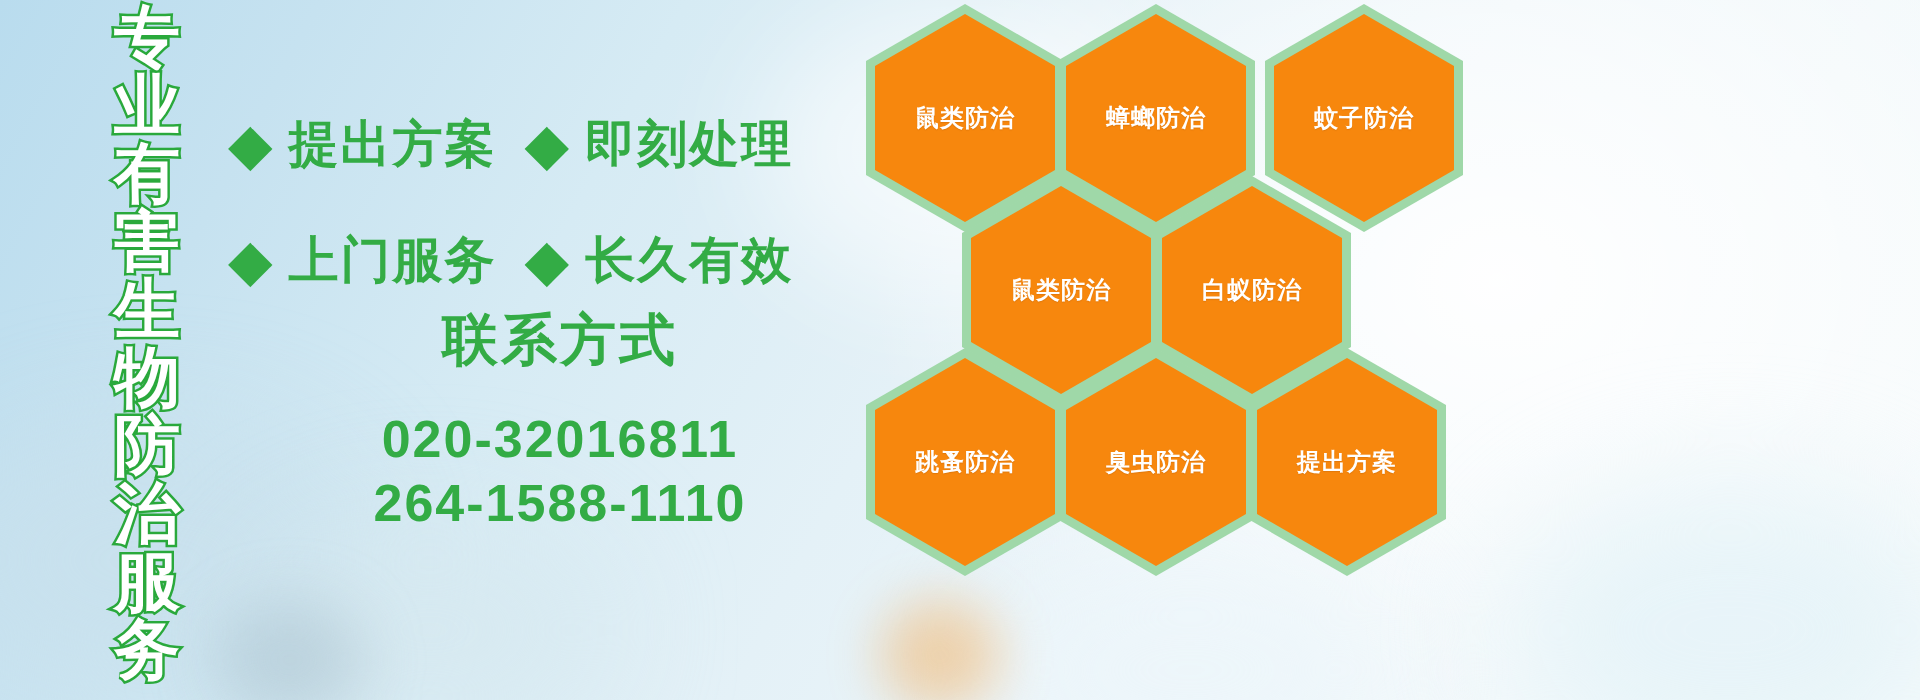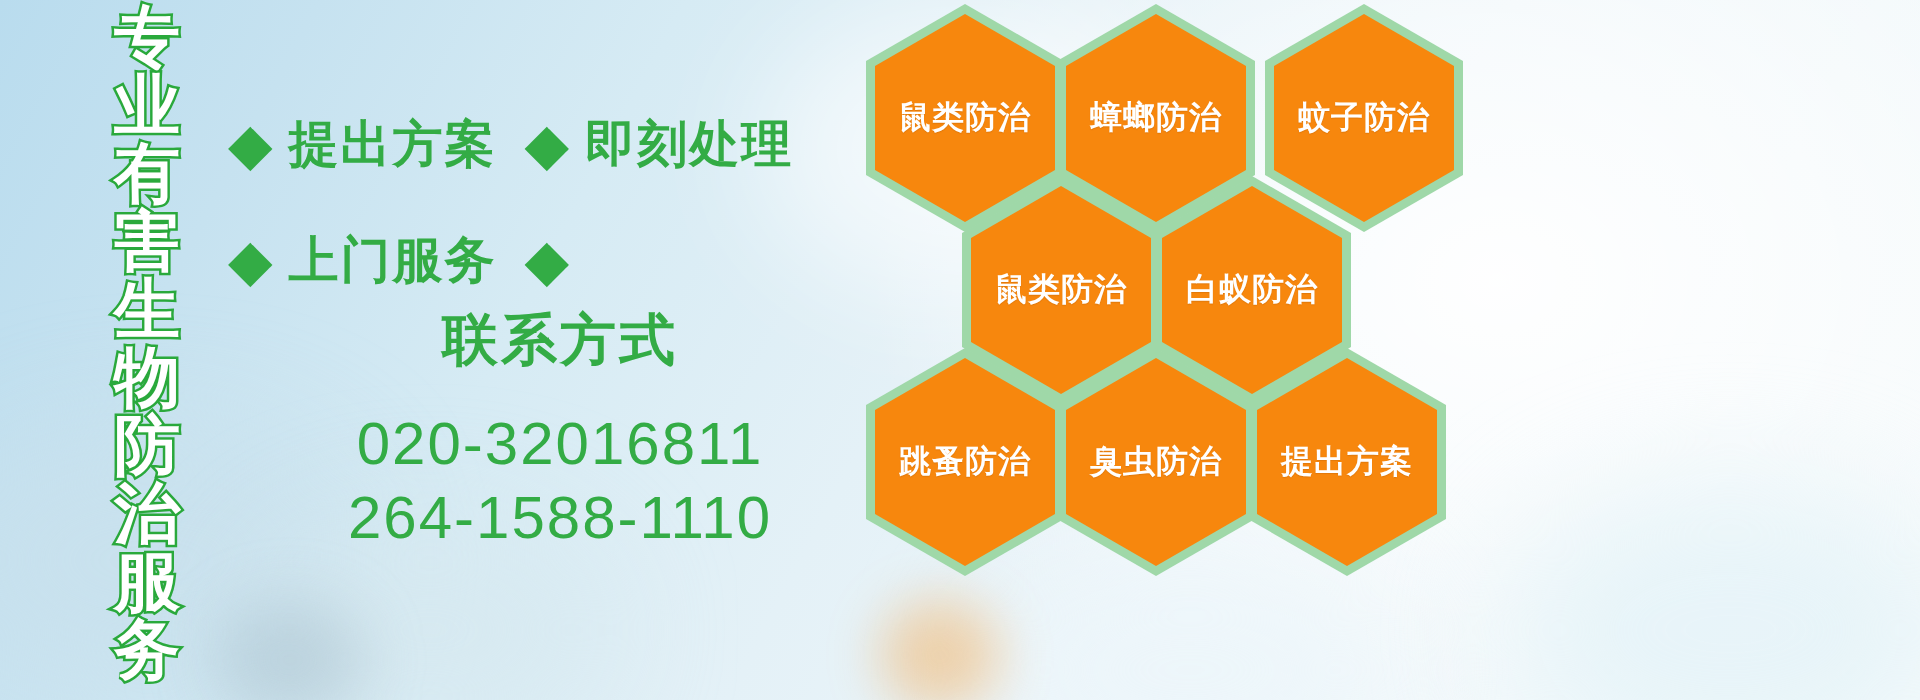--- a/index.html
+++ b/index.html
@@ -64,21 +64,21 @@
     position:absolute;left:310px;top:312px;width:500px;text-align:center;
     color:#33ac45;
   }
   #contact-title{
     font-family:"DejaVu Sans","Liberation Sans",sans-serif;
     font-weight:bold;font-size:56px;line-height:1;letter-spacing:3px;
     margin-bottom:39px;
   }
   .phone{
     font-family:"Liberation Sans","DejaVu Sans",sans-serif;
-    font-size:60px;line-height:1.24;letter-spacing:2px;font-weight:normal;
+    font-size:52px;line-height:1.24;letter-spacing:2px;font-weight:bold;
   }
 
   
   #honeycomb{position:absolute;left:862px;top:-6px;width:600px;height:560px;}
   .hex{
     position:absolute;width:198px;height:228px;
     display:flex;align-items:center;justify-content:center;
     clip-path:polygon(50% 0%,100% 25%,100% 75%,50% 100%,0% 75%,0% 25%);
     background:#9fd8a8;
     filter:drop-shadow(2px 3px 3px rgba(120,160,130,0.35));
@@ -86,21 +86,21 @@
   .hex-inner{
     position:absolute;left:9px;top:10px;width:180px;height:208px;
     clip-path:polygon(50% 0%,100% 25%,100% 75%,50% 100%,0% 75%,0% 25%);
     background:#f7870d;
     display:flex;align-items:center;justify-content:center;
   }
   .hex-label{
     position:relative;z-index:2;
     color:#ffffff;font-weight:bold;
     font-family:"DejaVu Sans","Liberation Sans",sans-serif;
-    font-size:32px;letter-spacing:1px;white-space:nowrap;
+    font-size:24px;letter-spacing:1px;white-space:nowrap;
     text-shadow:0 1px 1px rgba(160,80,0,0.25);
   }
   
   .hex.r0c0{left:4px;  top:10px;}
   .hex.r0c1{left:195px;top:10px;}
   .hex.r0c2{left:403px;top:10px;}
   .hex.r1c0{left:100px;top:182px;}
   .hex.r1c1{left:291px;top:182px;}
   .hex.r2c0{left:4px;  top:354px;}
   .hex.r2c1{left:195px;top:354px;}
@@ -147,20 +147,21 @@
     </div>
 
     <div class="feature-row">
       <div class="feature-item">
         <span class="diamond">◆</span>
         <span class="feature-label">上门服务</span>
       </div>
       <div class="feature-gap"></div>
       <div class="feature-item">
         <span class="diamond">◆</span>
+        <span class="feature-label">长久有效</span>
       </div>
     </div>
 
   </div>
 
   <div id="contact">
     <div id="contact-title">联系方式</div>
     <div class="phone">020-32016811</div>
     <div class="phone">264-1588-1110</div>
   </div>

